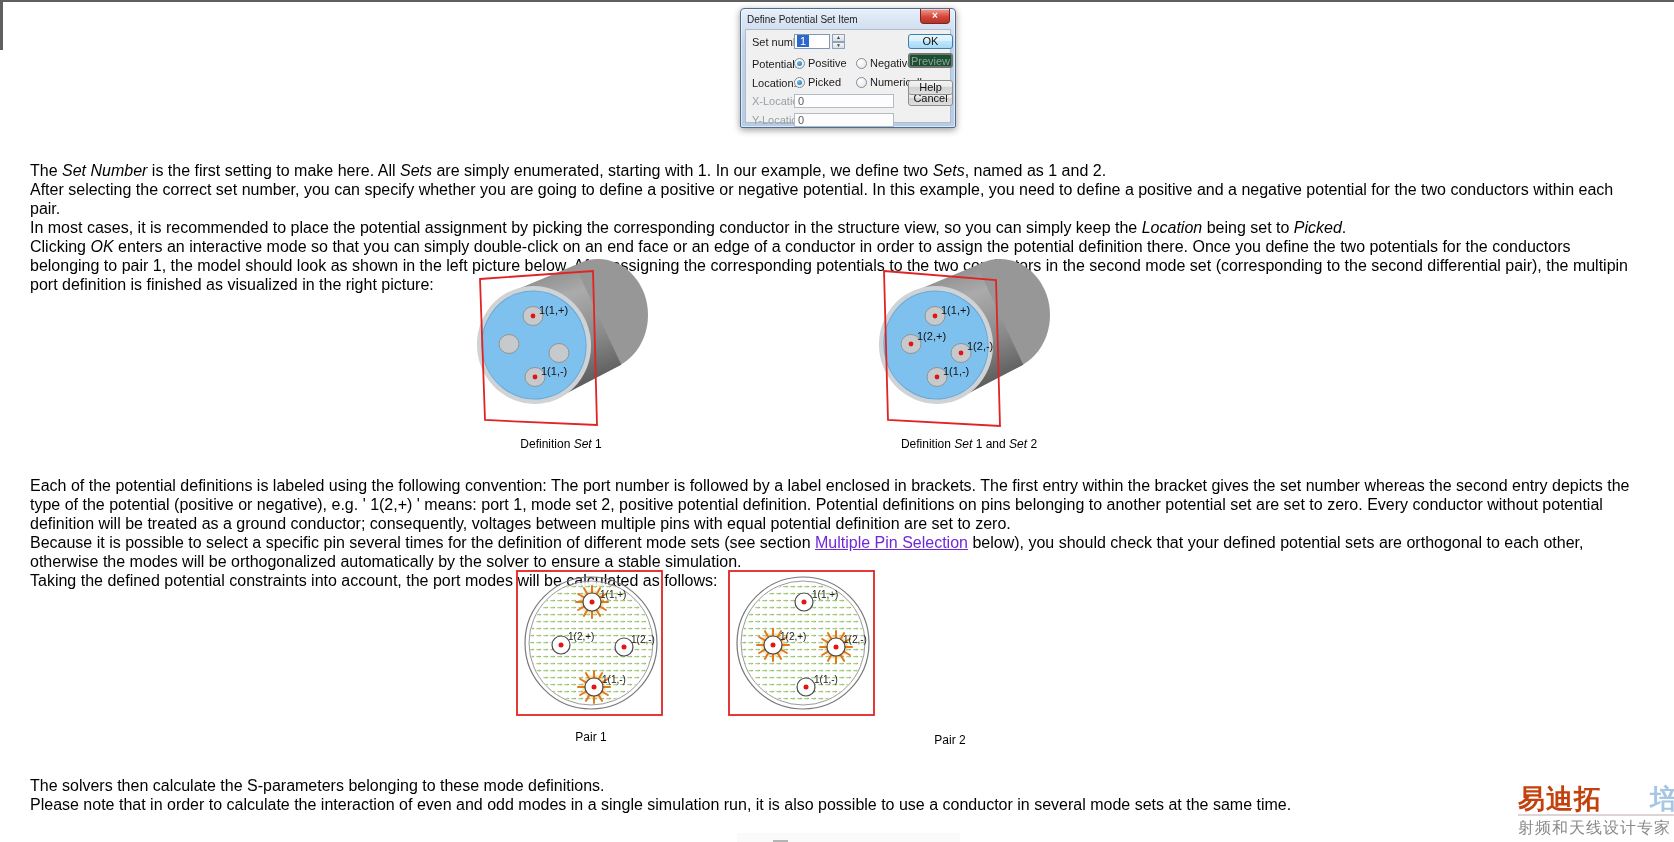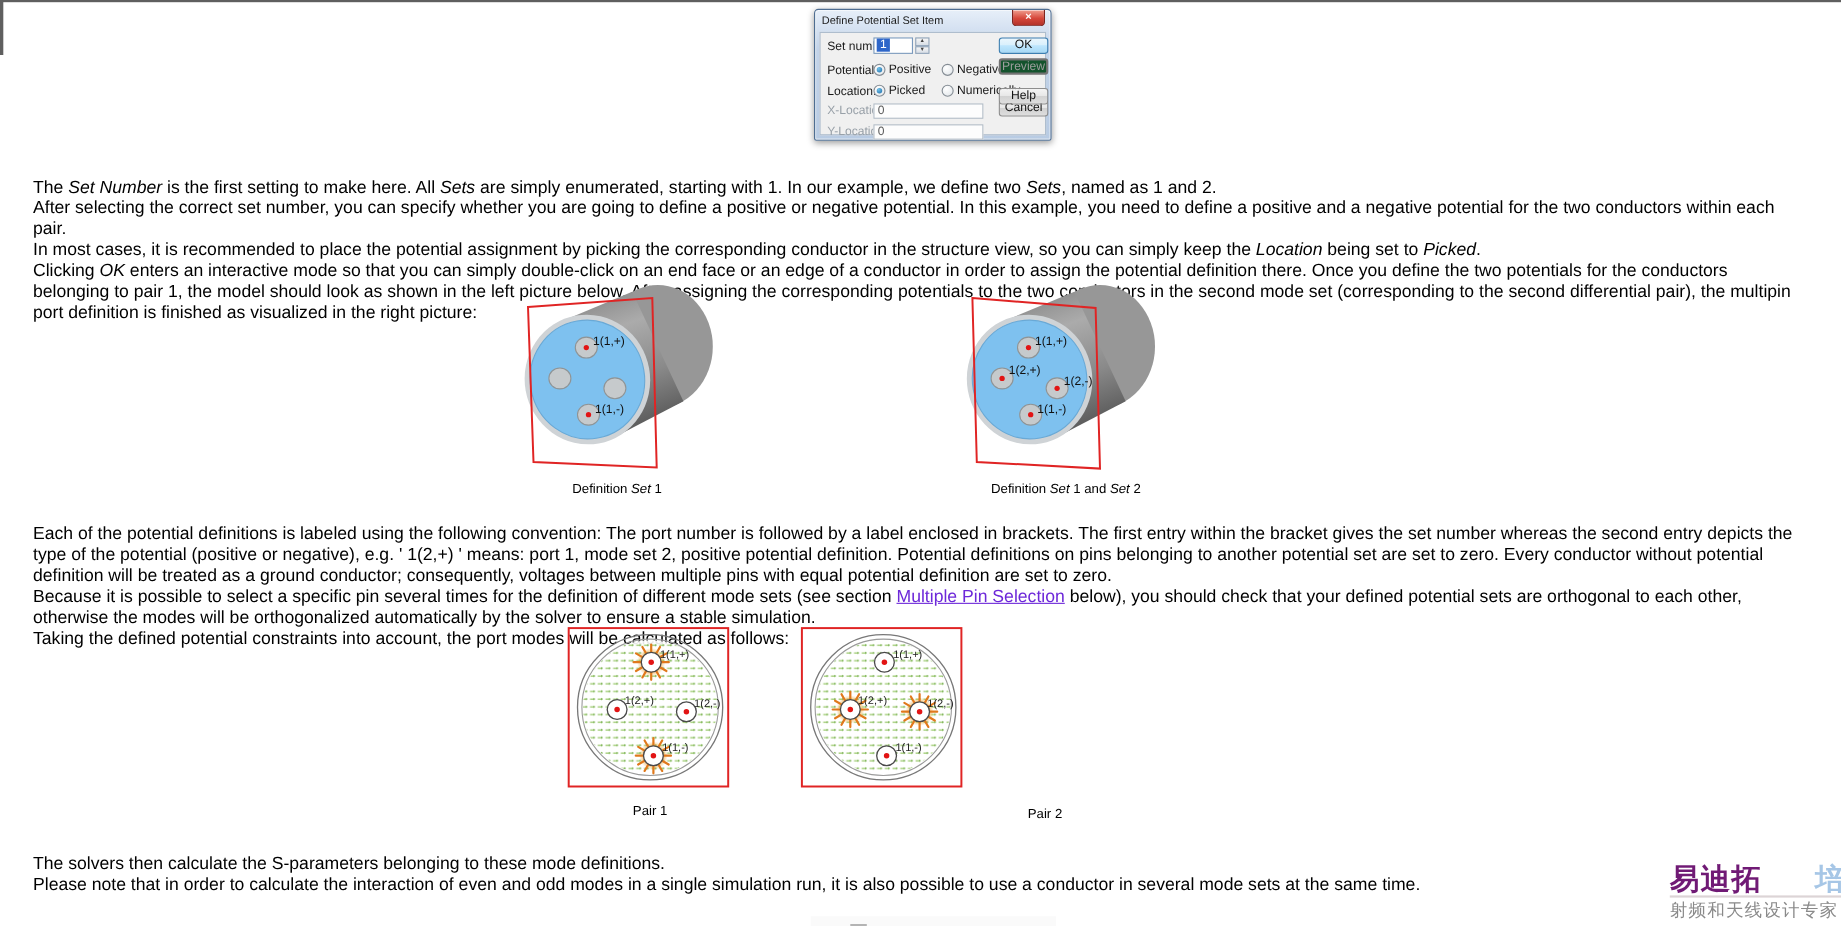--- a/index.html
+++ b/index.html
@@ -67,21 +67,21 @@
   .spokes line{stroke:#e0791c;stroke-width:2;stroke-linecap:round;}
 
   
   .bottom-stub{position:absolute;left:737px;top:833px;width:223px;height:9px;background:#fafafa;}
   .bottom-stub .dash{position:absolute;left:36px;bottom:0;width:15px;height:2px;background:#b4b4b4;}
 
   
   .watermark{position:absolute;left:1518px;top:785px;width:160px;}
   .wm-line1{font-size:27px;font-weight:bold;letter-spacing:1px;line-height:28px;white-space:nowrap;
             border-bottom:2px solid #dcd4d6;padding-bottom:1px;display:inline-block;}
-  .wm-pink{color:#701a75;}
+  .wm-pink{color:#c2410c;}
   .wm-blue{color:#a6c6e6;margin-left:48px;}
   .wm-line2{font-family:"DejaVu Serif","Liberation Serif",serif;font-size:16px;color:#8a8a8a;
             letter-spacing:1px;margin-top:2px;white-space:nowrap;}
 </style>
 </head>
 <body>
 
 <div id="canvas">
 
   <div class="top-line"></div>

